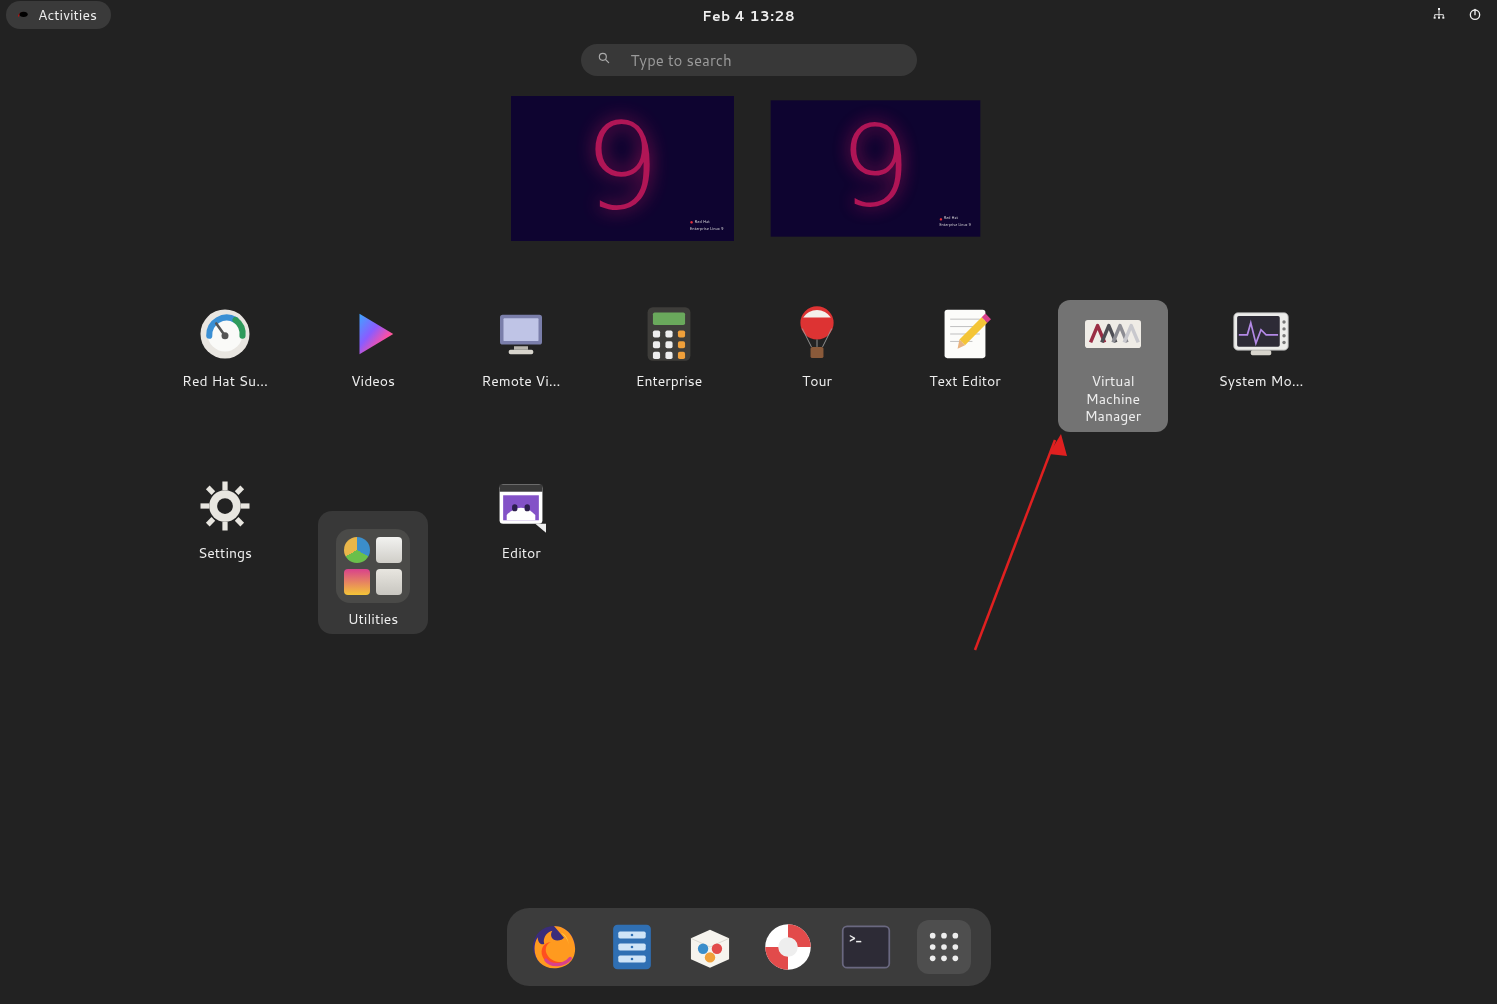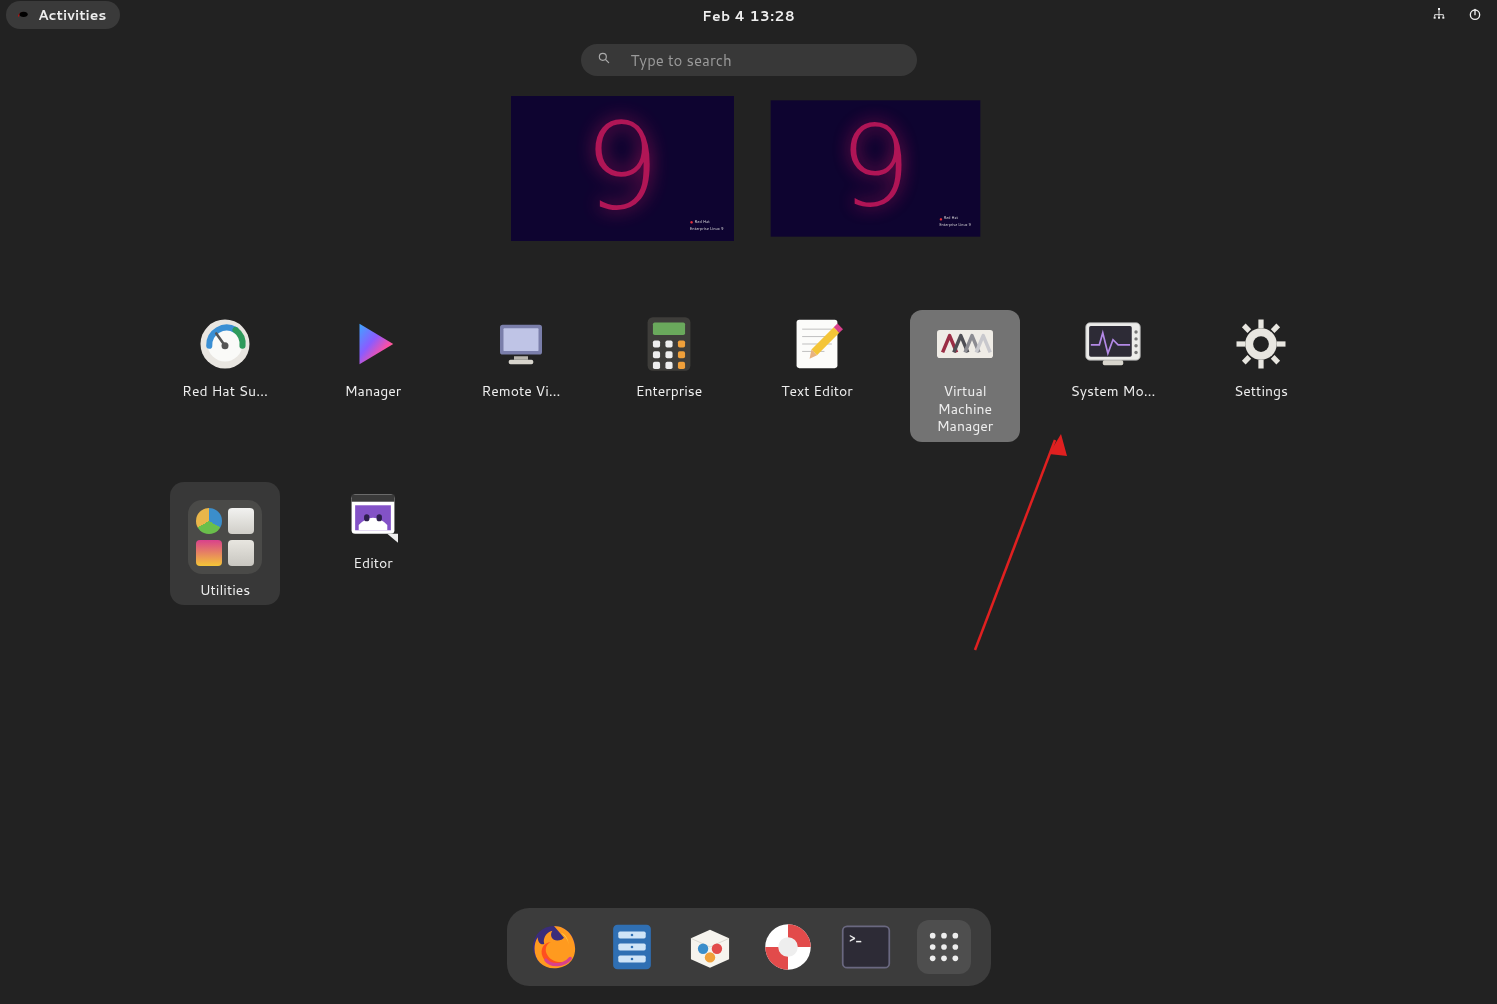--- a/index.html
+++ b/index.html
@@ -24,21 +24,21 @@
     z-index: 10;
   }
   .activities-btn {
     margin-left: 6px;
     padding: 4px 14px 4px 10px;
     background: #3a3a3a;
     border-radius: 14px;
     display: flex;
     align-items: center;
     gap: 8px;
-    font-weight: 700;
+    font-weight: 400;
     font-size: 14px;
     cursor: pointer;
   }
   .rh-logo {
     width: 14px; height: 14px;
     display: inline-block;
   }
   .clock-center {
     position: absolute;
     left: 50%;
@@ -117,21 +117,21 @@
     right: 10px; bottom: 10px;
     font-size: 4px;
     color: #ddd;
   }
   .ws-logo .dot { color: #e6303a; font-size:6px; vertical-align:middle;}
   .ws-thumb.secondary { transform: scale(0.94); transform-origin: center; }
 
   
   .app-grid {
     position: absolute;
-    top: 310px;
+    top: 300px;
     left: 170px;
     width: 1157px;
     display: grid;
     grid-template-columns: repeat(8, 110px);
     column-gap: 38px;
     row-gap: 40px;
     justify-content: start;
   }
   .app-item {
     width: 110px;
@@ -170,21 +170,21 @@
     background: #4a4a48;
     border-radius: 14px;
     display: grid;
     grid-template-columns: 1fr 1fr;
     grid-template-rows: 1fr 1fr;
     gap: 6px;
     padding: 8px;
     margin-bottom: 8px;
   }
   .folder-mini { width: 100%; height: 100%; border-radius: 4px; }
-  .app-item.folder-item { padding-top: 18px; background: #383838; border-radius: 14px;}
+  .app-item.folder-item { padding-top: 18px; background: #383838; border-radius: 14px; margin-top: 39px;}
 
   
   .dock {
     position: absolute;
     bottom: 18px;
     left: 50%;
     transform: translateX(-50%);
     background: #3c3c3c;
     border-radius: 22px;
     padding: 12px 20px;
@@ -290,21 +290,21 @@
             <linearGradient id="g1" x1="0" y1="0" x2="1" y2="1">
               <stop offset="0" stop-color="#3da6ff"></stop>
               <stop offset="0.4" stop-color="#8a5cff"></stop>
               <stop offset="0.7" stop-color="#ff4fa3"></stop>
               <stop offset="1" stop-color="#ffd24a"></stop>
             </linearGradient>
           </defs>
           <path d="M16 8 L56 32 L16 56 Z" fill="url(#g1)"></path>
         </svg>
     </div>
-    <div class="app-label single-line">Manager</div>
+    <div class="app-label single-line">Videos</div>
   </div>
 
   <div class="app-item">
     <div class="app-icon">
       <svg width="56" height="56" viewBox="0 0 64 64">
           <rect x="8" y="10" width="48" height="34" rx="3" fill="#7a7eaa"></rect>
           <rect x="12" y="14" width="40" height="26" rx="1" fill="#bfc4e6"></rect>
           <rect x="24" y="46" width="16" height="4" fill="#b8b5ad"></rect>
           <rect x="18" y="50" width="28" height="5" rx="2" fill="#d8d5cd"></rect>
         </svg>
@@ -326,20 +326,31 @@
             <rect x="38" y="40" width="8" height="8" rx="2" fill="#f0a03a"></rect>
             <rect x="10" y="52" width="8" height="8" rx="2"></rect>
             <rect x="24" y="52" width="8" height="8" rx="2"></rect>
             <rect x="38" y="52" width="8" height="8" rx="2" fill="#f0a03a"></rect>
           </g>
         </svg>
     </div>
     <div class="app-label single-line">Enterprise</div>
   </div>
 
+  <div class="app-item">
+    <div class="app-icon">
+      <svg width="48" height="60" viewBox="0 0 52 64">
+          <ellipse cx="26" cy="20" rx="18" ry="18" fill="#d33"></ellipse>
+          <path d="M11 14 A18 18 0 0 1 41 14" fill="#f4f0eb"></path>
+          <path d="M10 26 L20 46 M42 26 L32 46 M26 38 L26 46" stroke="#999" stroke-width="1" fill="none"></path>
+          <rect x="19" y="46" width="14" height="12" rx="2" fill="#8a5a3a"></rect>
+        </svg>
+    </div>
+    <div class="app-label single-line">Tour</div>
+  </div>
 
   <div class="app-item">
     <div class="app-icon">
       <svg width="52" height="56" viewBox="0 0 56 60">
           <rect x="6" y="4" width="44" height="52" rx="3" fill="#fcfcfa"></rect>
           <g stroke="#bbb">
             <line x1="12" y1="14" x2="44" y2="14"></line>
             <line x1="12" y1="22" x2="44" y2="22"></line>
             <line x1="12" y1="30" x2="44" y2="30"></line>
             <line x1="12" y1="38" x2="36" y2="38"></line>

